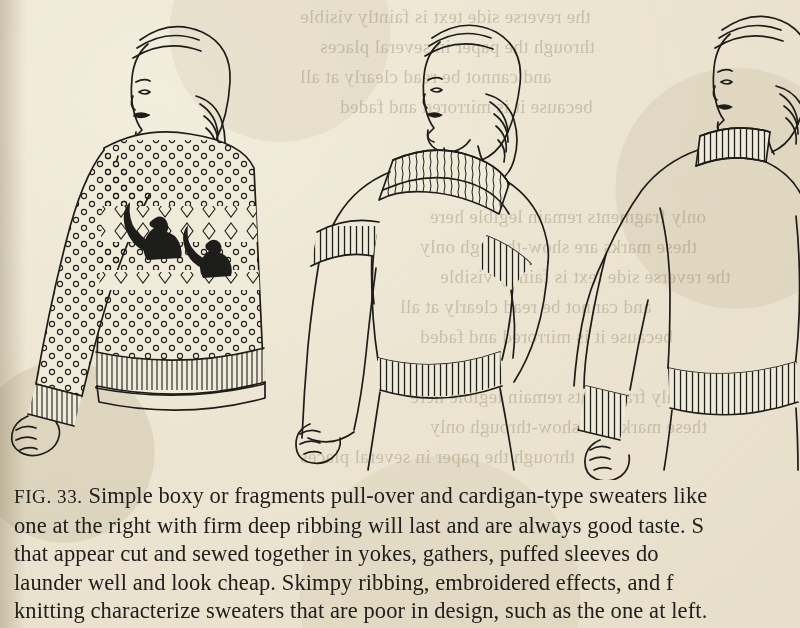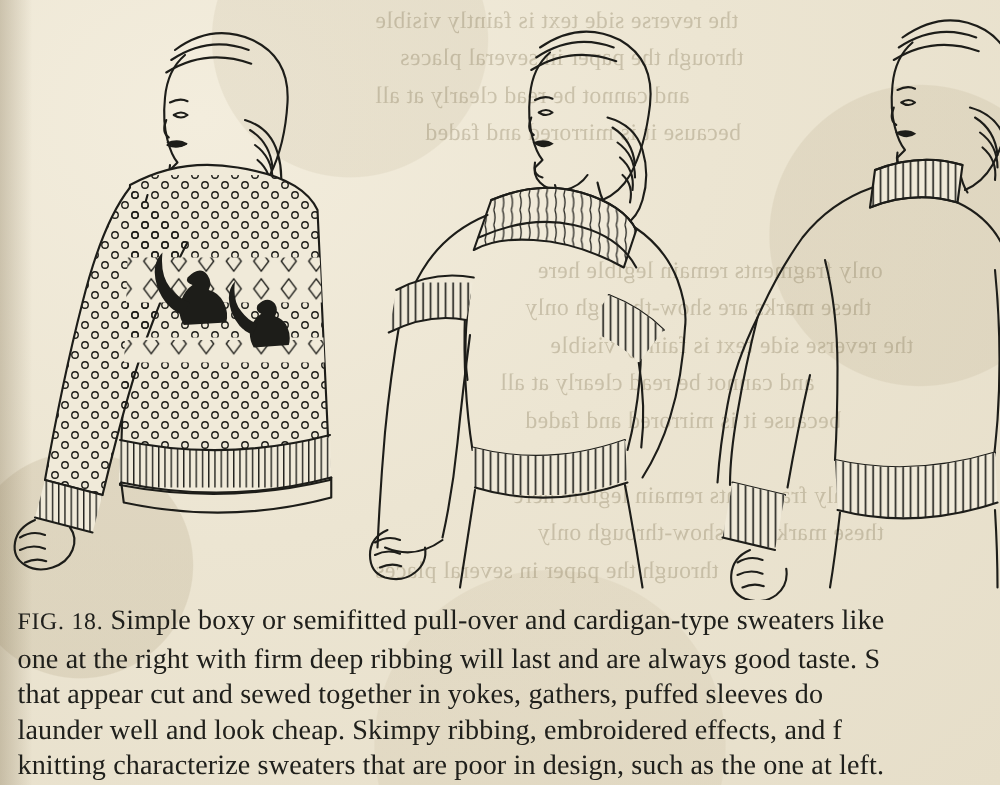--- a/index.html
+++ b/index.html
@@ -383,21 +383,21 @@
 
         <path d="M672 410 q-4 36 -8 60"></path>
         <path d="M796 408 q2 34 2 62"></path>
       </g>
 
     </g>
   </svg>
 
   <div class="caption">
     <p>
-      <span class="cap-line"><span class="figlabel">FIG. 18.</span> <span>Simple boxy or semifitted pull-over and cardigan-type sweaters like</span></span>
+      <span class="cap-line"><span class="figlabel">FIG. 33.</span> <span>Simple boxy or fragments pull-over and cardigan-type sweaters like</span></span>
       <span class="cap-line">one at the right with firm deep ribbing will last and are always good taste. S</span>
       <span class="cap-line">that appear cut and sewed together in yokes, gathers, puffed sleeves do</span>
       <span class="cap-line">launder well and look cheap. Skimpy ribbing, embroidered effects, and f</span>
       <span class="cap-line">knitting characterize sweaters that are poor in design, such as the one at left.</span>
     </p>
   </div>
 
 </div>
 
 </body></html>

